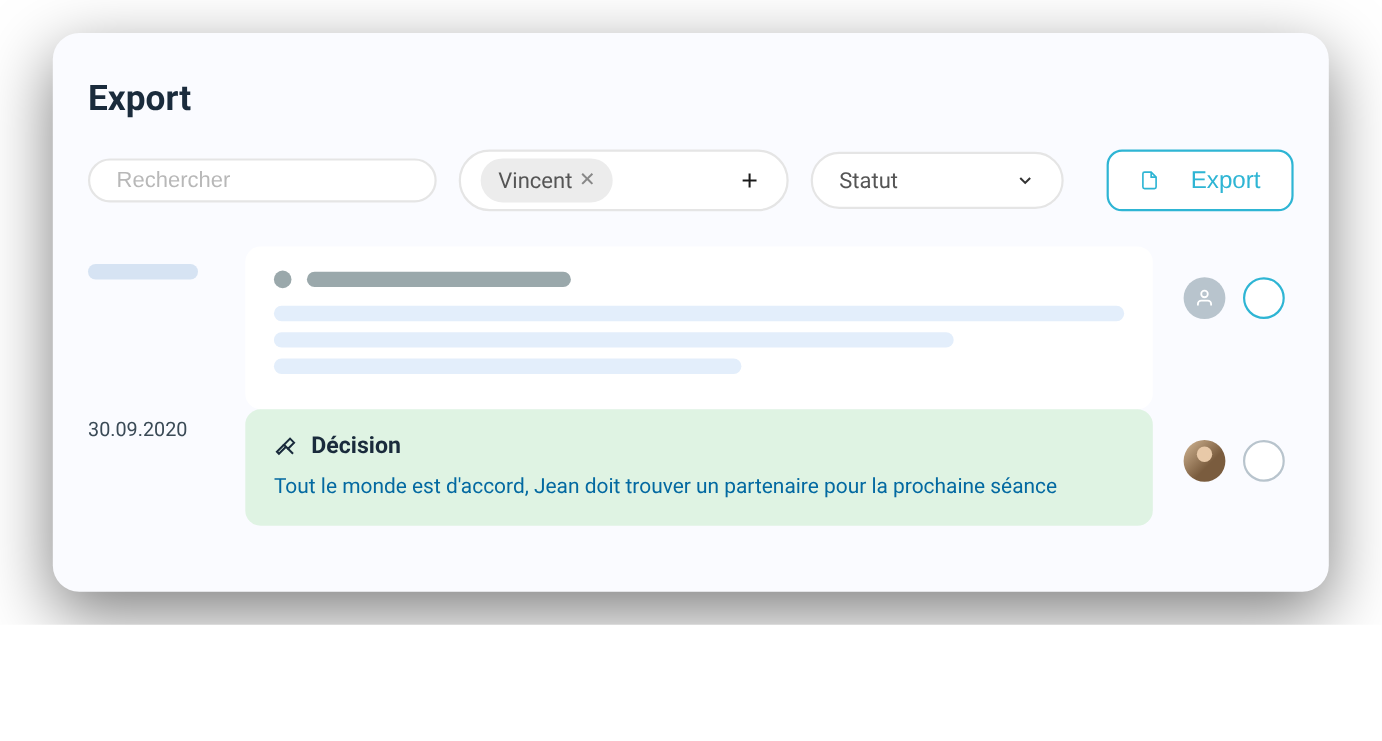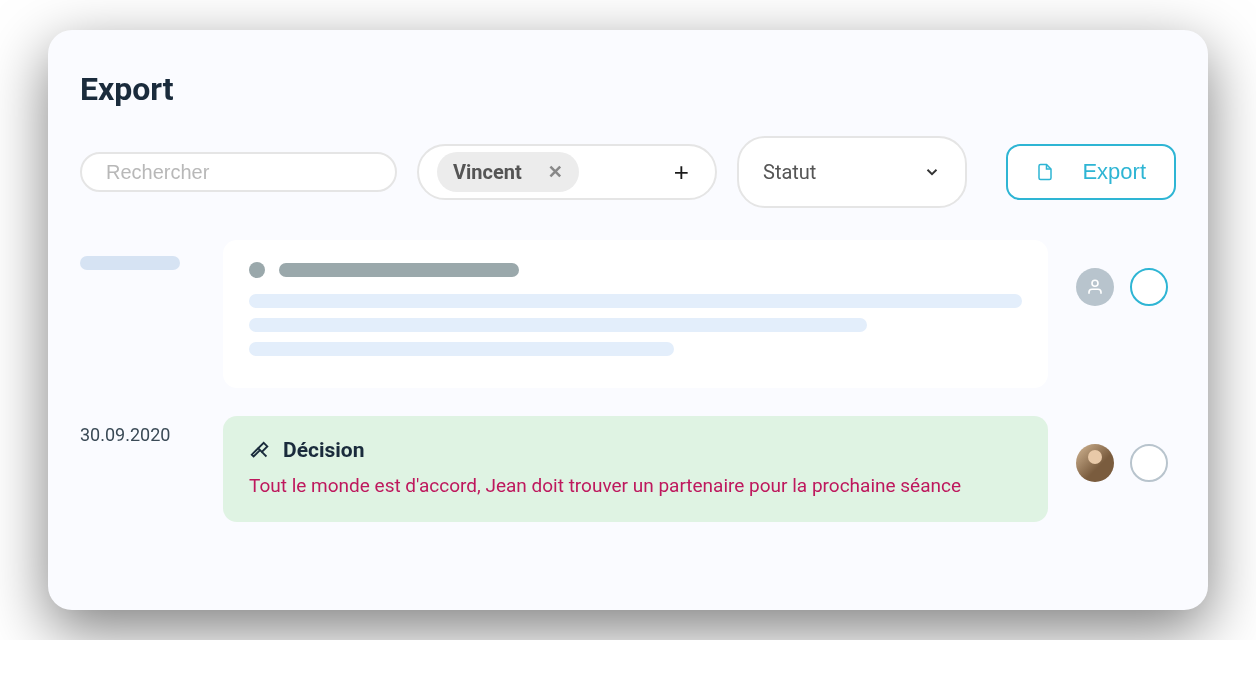--- a/index.html
+++ b/index.html
@@ -53,46 +53,45 @@
       border-radius: 28px;
       background: #fff;
       display: flex;
       align-items: center;
       justify-content: space-between;
       padding: 0 18px;
     }
     .chip {
       display: inline-flex;
       align-items: center;
-      gap: 26px;
+      gap: 6px;
       background: #ececec;
       border-radius: 20px;
       padding: 8px 16px;
       font-size: 20px;
       color: #555;
-      font-weight: bold;
     }
     .chip-close {
       font-size: 18px;
       color: #888;
       cursor: pointer;
       line-height: 1;
     }
     .plus-btn {
       font-size: 26px;
       font-weight: 400;
       color: #1a1a1a;
       background: none;
       border: none;
       cursor: pointer;
       padding: 4px 8px;
     }
     .status-select {
       flex: 0 0 230px;
-      height: 72px;
+      height: 52px;
       border: 2px solid #e5e5e5;
       border-radius: 28px;
       background: #fff;
       display: flex;
       align-items: center;
       justify-content: space-between;
       padding: 0 24px;
       font-size: 20px;
       color: #555;
       cursor: pointer;
@@ -116,21 +115,20 @@
       font-weight: 500;
       cursor: pointer;
     }
     .export-icon {
       width: 18px;
       height: 22px;
     }
     .row {
       display: flex;
       gap: 28px;
-      margin-bottom: 28px;
       align-items: flex-start;
     }
     .date-col {
       flex: 0 0 115px;
       font-size: 18px;
       color: #3a4a56;
       padding-top: 8px;
     }
     .date-placeholder {
       height: 14px;
@@ -187,21 +185,21 @@
       width: 22px;
       height: 22px;
     }
     .decision-title {
       font-size: 21px;
       font-weight: 700;
       color: #1a2b3c;
     }
     .decision-body {
       font-size: 19px;
-      color: #be185d;
+      color: #0369a1;
       line-height: 1.45;
     }
     .actions-col {
       flex: 0 0 100px;
       display: flex;
       align-items: center;
       gap: 16px;
       padding-top: 28px;
     }
     .avatar-placeholder {

